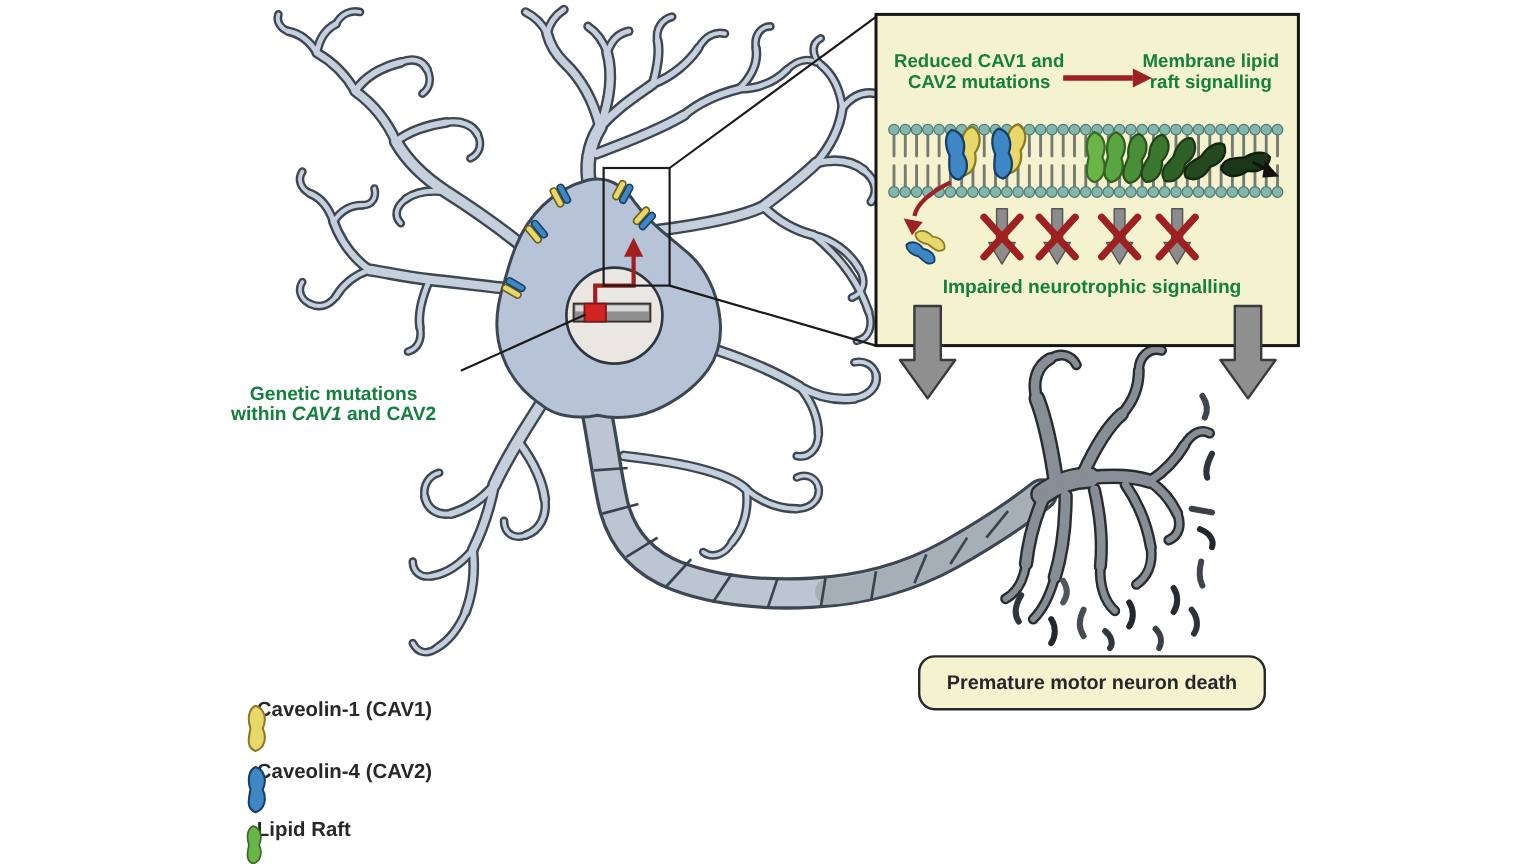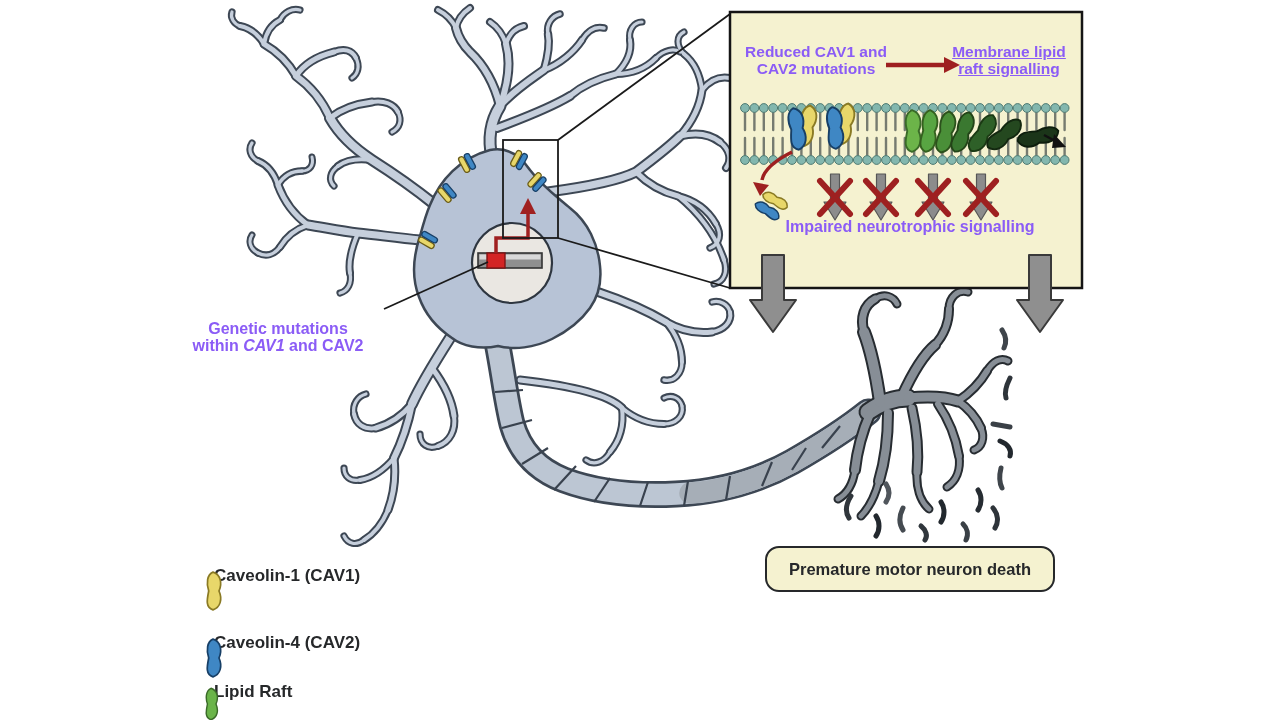--- a/index.html
+++ b/index.html
@@ -1,32 +1,32 @@
 <!DOCTYPE html>
 <html><head>
 <meta charset="utf-8">
 <style>
   html,body{margin:0;padding:0;}
   body{width:1280px;height:720px;position:relative;background:#ffffff;overflow:hidden;
        font-family:"Liberation Sans", sans-serif;}
   #stage{position:absolute;left:0;top:0;width:1280px;height:720px;}
   svg{position:absolute;left:0;top:0;}
-  .lbl{position:absolute;color:#8b5cf6;font-weight:bold;text-align:center;line-height:1.08;}
+  .lbl{position:absolute;color:#15803d;font-weight:bold;text-align:center;line-height:1.08;}
   .lbl .ital{font-style:italic;}
   #genetic-label{left:168px;top:293px;width:220px;font-size:16px;line-height:17px;margin-top:27px;}
   #reduced-label{left:736px;top:44px;width:160px;font-size:15.5px;}
-  #membrane-label{left:936px;top:44px;width:146px;font-size:15.5px;text-decoration:underline;}
-  #impaired-label{left:760px;top:218px;width:300px;font-size:16px;}
+  #membrane-label{left:936px;top:44px;width:146px;font-size:15.5px;}
+  #impaired-label{left:760px;top:231px;width:300px;font-size:16px;}
   #outcome-box{position:absolute;left:765px;top:546px;width:286px;height:42px;
       background:#f5f2d0;border:2.5px solid #26282a;border-radius:14px;
       display:flex;align-items:center;justify-content:center;}
   #outcome-box span{font-size:16.5px;font-weight:bold;color:#26282a;}
   .legend-row{position:absolute;left:201px;display:flex;align-items:center;}
   .legend-row span{margin-left:13px;font-size:17px;font-weight:bold;color:#26282a;white-space:nowrap;}
-  #legend-row-0{top:566px;}
+  #legend-row-0{top:582px;}
   #legend-row-1{top:633px;}
   #legend-row-2{top:682px;}
 </style>
 </head>
 <body>
 
 <div id="stage">
 
 <svg width="1280" height="720" viewBox="0 0 1280 720">
   <defs>

